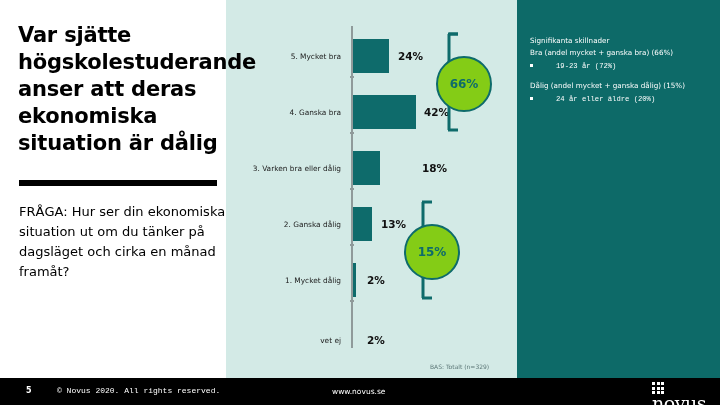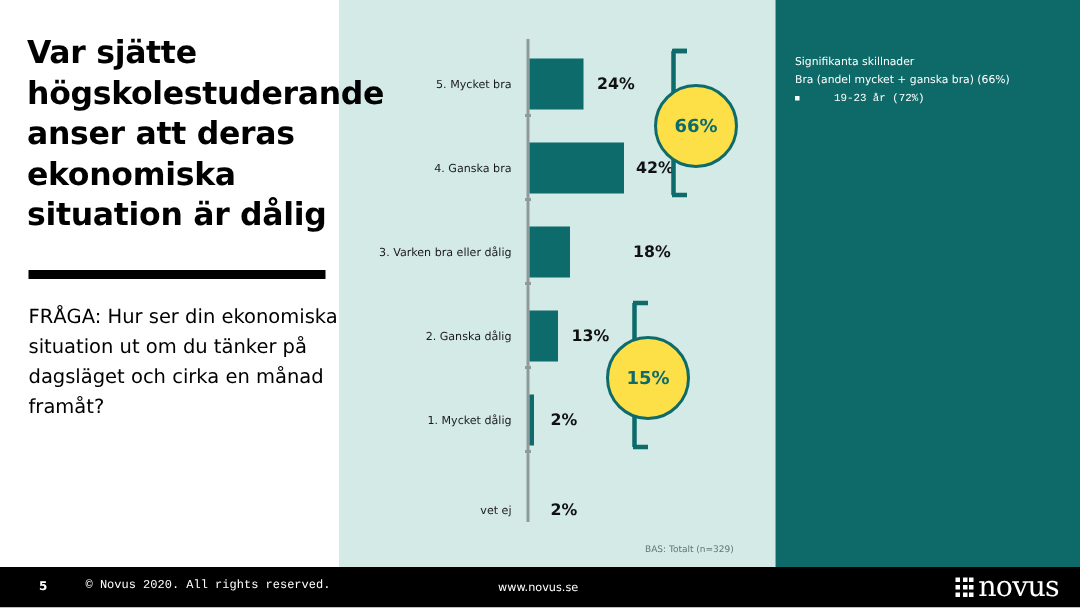--- a/index.html
+++ b/index.html
@@ -53,21 +53,21 @@
     position:absolute;top:50%;transform:translateY(-50%);
     font-size:10.5px;font-weight:bold;color:#111111;white-space:nowrap;
     font-family:"DejaVu Sans", sans-serif;
   }
 
   
   .callout{position:absolute;}
   .bracket{position:absolute;left:0;top:0;}
   .circle{
     position:absolute;border:2px solid #0e6b6b;border-radius:50%;
-    background:#fde047;display:flex;align-items:center;justify-content:center;
+    background:#84cc16;display:flex;align-items:center;justify-content:center;
     font-size:12px;font-weight:bold;color:#0e6b6b;
     font-family:"DejaVu Sans", sans-serif;
   }
 
   .basetext{
     position:absolute;left:430px;top:363px;
     font-size:6px;color:#5d7878;white-space:nowrap;
     font-family:"DejaVu Sans", sans-serif;
   }
 
@@ -82,21 +82,21 @@
   .rp-bullets li .sq{position:absolute;left:0;top:3px;width:3px;height:3px;background:#ffffff;}
 
   
   .footer{position:absolute;left:0;top:378px;width:720px;height:27px;background:#000000;}
   .f-page{position:absolute;left:26px;top:8px;font-size:8px;font-weight:bold;color:#ffffff;
           font-family:"DejaVu Sans", sans-serif;}
   .f-copy{position:absolute;left:57px;top:8px;font-size:8px;color:#ffffff;
           font-family:Liberation Mono, monospace;text-align:right;}
   .f-url{position:absolute;left:332px;top:9px;font-size:7.5px;color:#ffffff;
          font-family:"DejaVu Sans", sans-serif;}
-  .f-logo{position:absolute;right:14px;top:4px;height:19px;display:flex;align-items:center;}
+  .f-logo{position:absolute;right:14px;top:4px;height:19px;display:flex;flex-direction:column;}
   .f-logo .dots{display:grid;grid-template-columns:repeat(3,3px);grid-template-rows:repeat(3,3px);
                 gap:1.6px;margin-right:3px;}
   .f-logo .dots i{background:#ffffff;display:block;width:3px;height:3px;}
   .f-logo .wordmark{font-size:19px;letter-spacing:-0.5px;color:#ffffff;font-weight:normal;
                     font-family:"DejaVu Serif", serif;line-height:1;}
 </style>
 </head>
 <body>
 
 <div id="slide">
@@ -179,20 +179,27 @@
     <p class="rp-h">Signifikanta skillnader</p>
 
     <p class="rp-grp">Bra (andel mycket + ganska bra) (66%)</p>
     <ul class="rp-bullets">
       <li>
         <span class="sq"></span>
         <span>19-23 år (72%)</span>
       </li>
     </ul>
 
+    <p class="rp-grp">Dålig (andel mycket + ganska dålig) (15%)</p>
+    <ul class="rp-bullets">
+      <li>
+        <span class="sq"></span>
+        <span>24 år eller äldre (20%)</span>
+      </li>
+    </ul>
   </div>
 
   <div class="footer">
     <span class="f-page">5</span>
     <span class="f-copy">© Novus 2020. All rights reserved.</span>
     <span class="f-url">www.novus.se</span>
     <span class="f-logo">
       <span class="dots">
         <i></i>
           <i></i>

